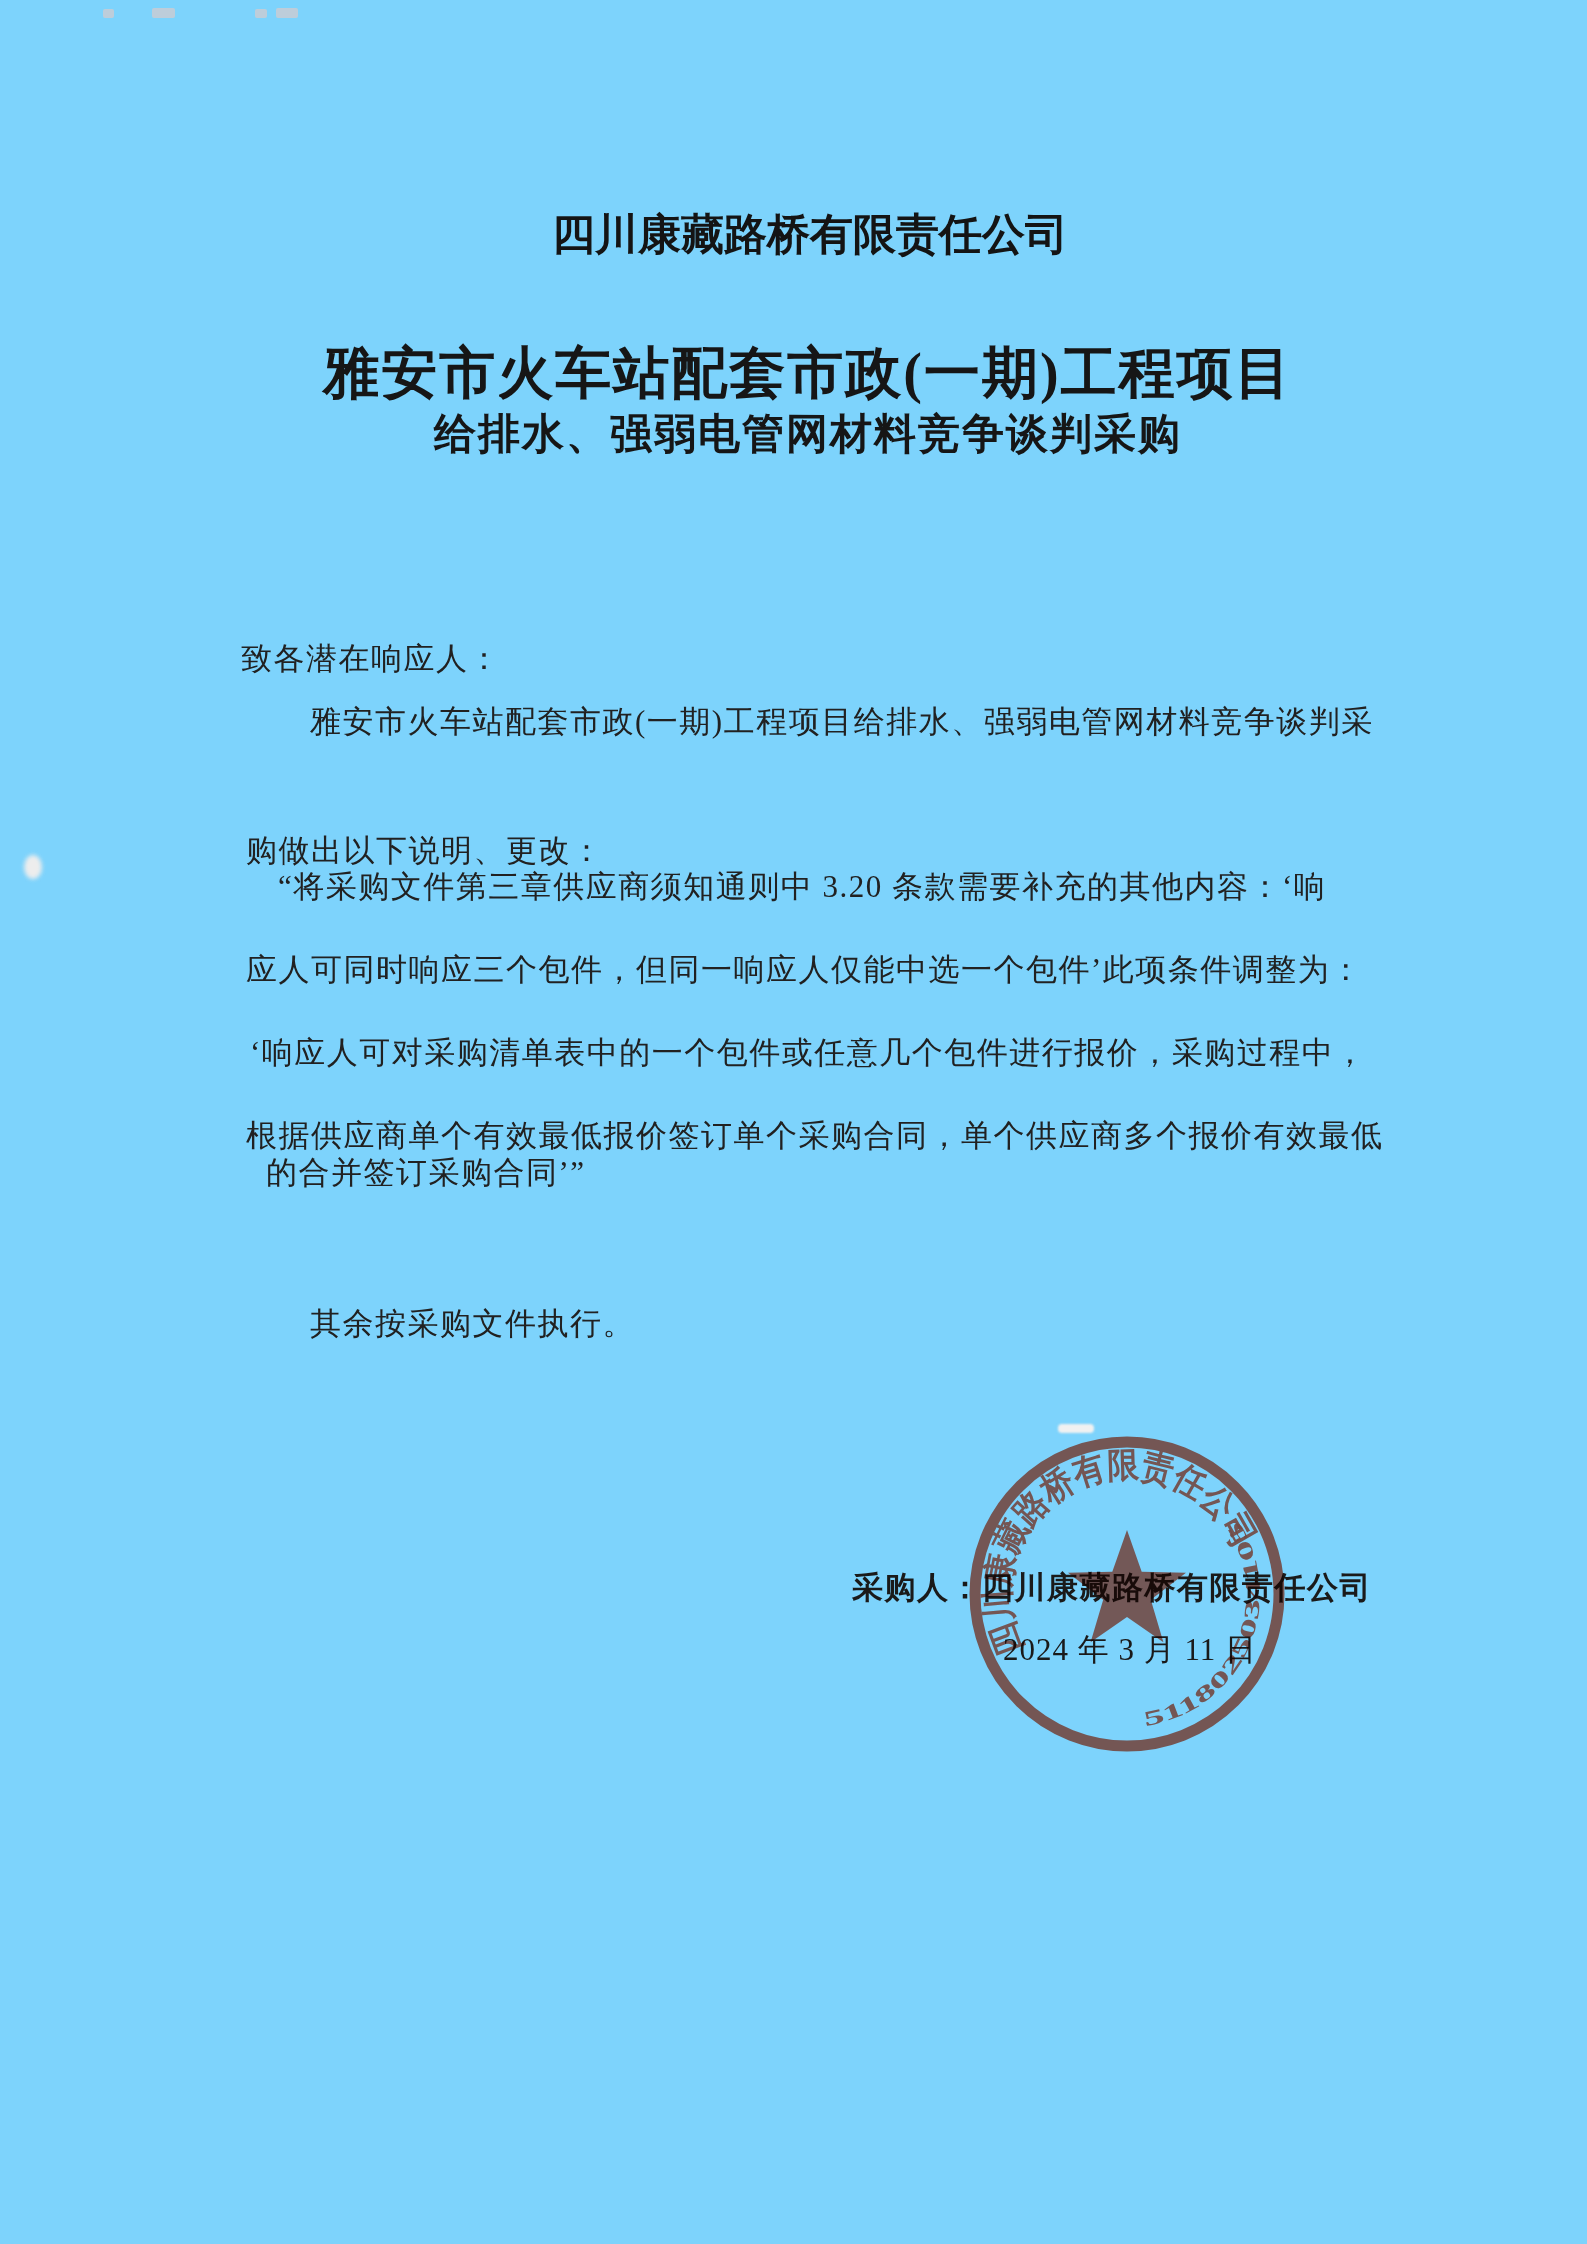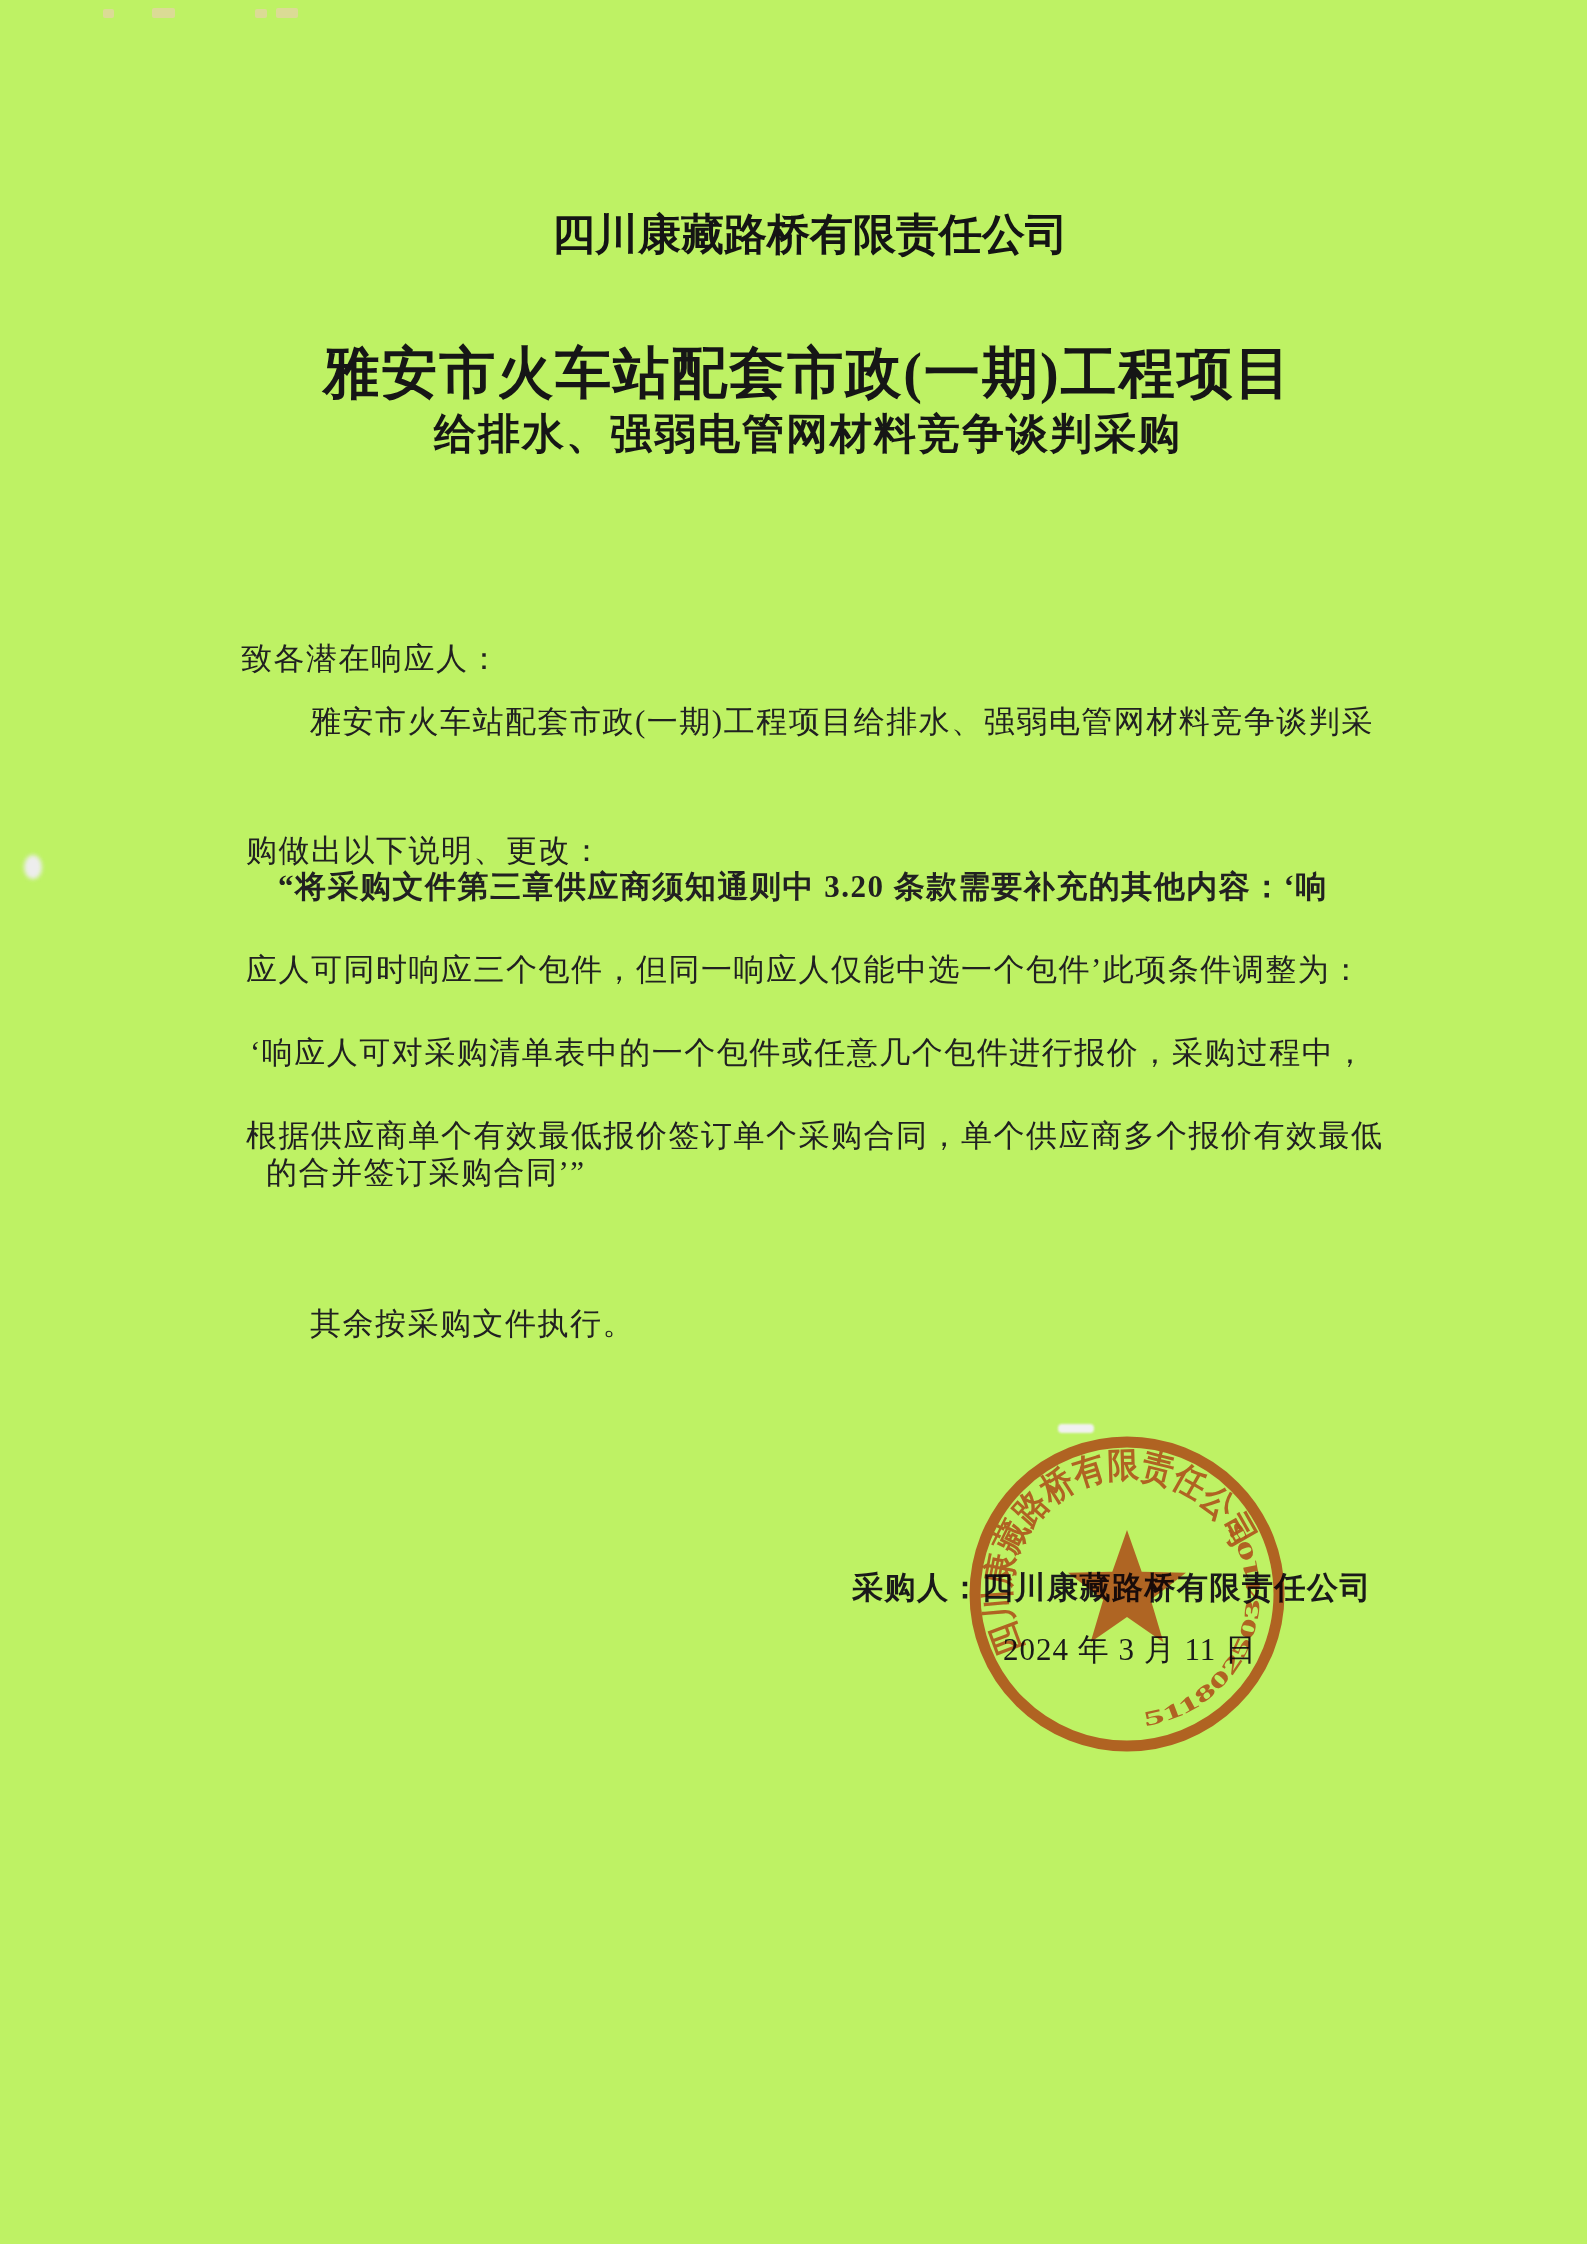--- a/index.html
+++ b/index.html
@@ -1,20 +1,20 @@
 <!DOCTYPE html>
 <html><head>
 <meta charset="utf-8">
 <style>
   html,body{margin:0;padding:0;background:#ffffff;}
   .page{
     position:relative;
     width:1587px;
     height:2244px;
-    background:#bef264;
+    background:#7dd3fc;
     overflow:hidden;
     font-family:"Liberation Serif","DejaVu Serif",serif;
     color:#1c1c1c;
   }
   
   .scan-mark{position:absolute;border-radius:2px;background:#f3c9bd;opacity:.55;}
   .mark1{left:103px;top:9px;width:11px;height:9px;}
   .mark2{left:152px;top:8px;width:23px;height:10px;}
   .mark3{left:255px;top:9px;width:12px;height:9px;}
   .mark4{left:276px;top:8px;width:22px;height:10px;}
@@ -29,21 +29,21 @@
     font-size:56px;font-weight:bold;letter-spacing:2px;white-space:nowrap;color:#161616;}
   .sub2{position:absolute;left:808px;top:406px;transform:translateX(-50%);
     font-size:42px;font-weight:bold;letter-spacing:2px;white-space:nowrap;color:#161616;}
   .sub3{position:absolute;left:822px;top:502px;transform:translateX(-50%);
     font-size:42px;font-weight:bold;letter-spacing:2px;white-space:nowrap;color:#161616;}
 
   .bodyline{position:absolute;font-size:31px;letter-spacing:1.5px;white-space:nowrap;color:#212121;}
   .l0{top:638px;left:241px;}
   .l1{top:701px;left:310px;font-family:Liberation Serif, serif;}
   .l2{top:784px;left:246px;margin-top:46px;}
-  .l3{top:866px;left:278px;font-weight:bold;}
+  .l3{top:866px;left:278px;}
   .l4{top:949px;left:246px;}
   .l5{top:1032px;left:250px;}
   .l6{top:1115px;left:246px;}
   .l7{top:1152px;left:246px;margin-left:20px;}
   .l8{top:1303px;left:310px;}
 
   .sig-line{position:absolute;left:852px;top:1567px;font-size:31px;letter-spacing:1.5px;white-space:nowrap;color:#1a1a1a;z-index:2;font-weight:bold;}
   .date-line{position:absolute;left:1003px;top:1629px;font-size:31px;letter-spacing:1px;white-space:nowrap;color:#1a1a1a;z-index:2;}
 
   .stamp{

